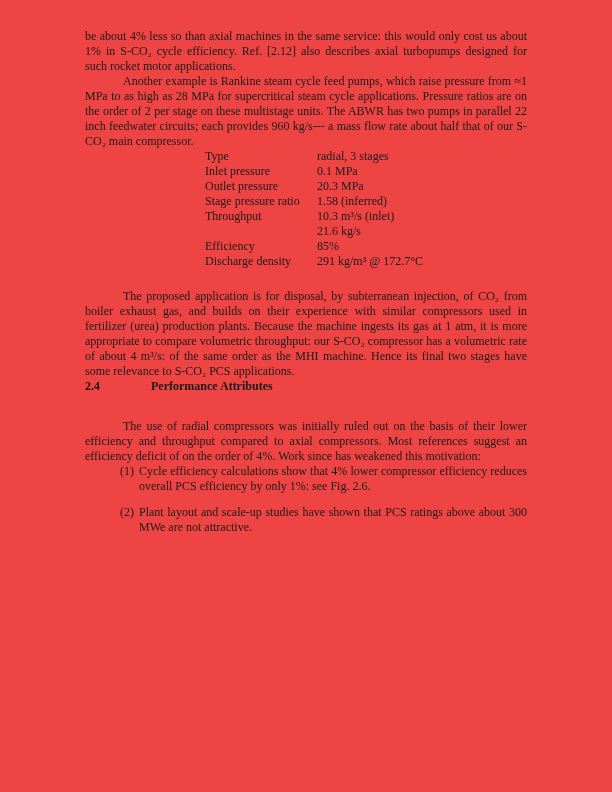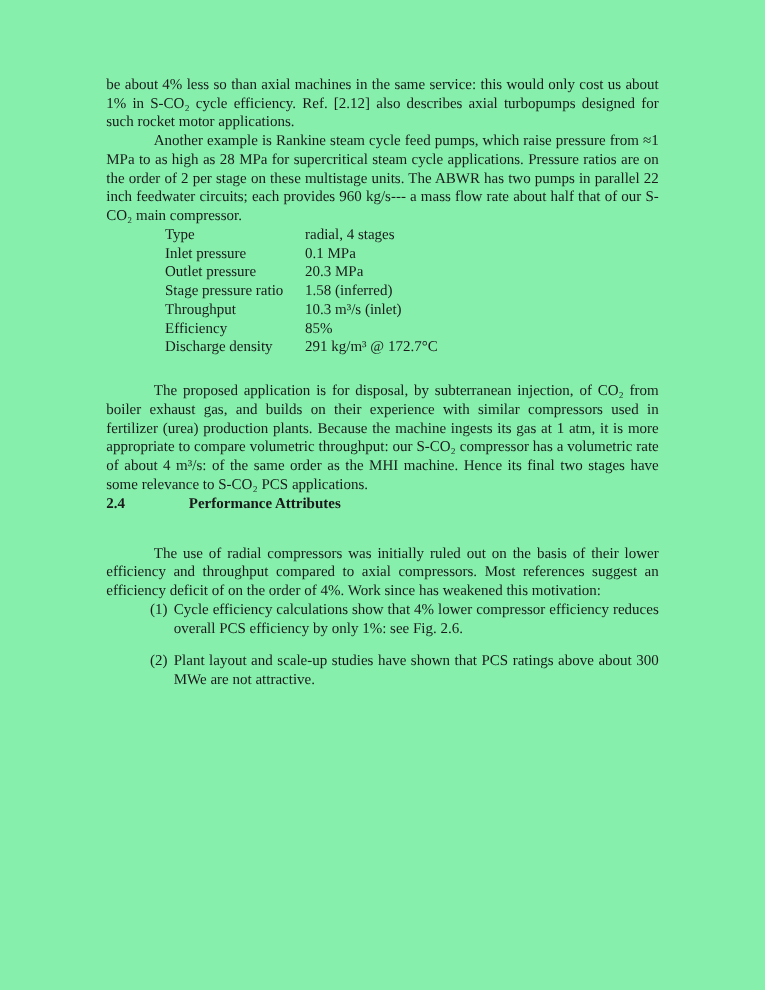--- a/index.html
+++ b/index.html
@@ -14,38 +14,38 @@
     font-family: "Liberation Serif", "DejaVu Serif", serif;
     font-size: 12px;
     line-height: 15px;
     color: #1a1a1a;
     -webkit-font-smoothing: antialiased;
   }
   .page {
     box-sizing: border-box;
     width: 612px;
     height: 792px;
-    padding: 60px 85px 0 85px;
+    padding: 29px 85px 0 85px;
     position: relative;
-    background: #86efac;
+    background: #ef4444;
   }
   p.body-text {
     margin: 0;
     text-align: justify;
   }
   p.indent {
     text-indent: 38px;
   }
   .sp-after-p1 { margin-bottom: 14px; }
   .sp-after-p2 { margin-bottom: 16px; }
   .sp-after-p3 { margin-bottom: 12px; }
   .sp-after-table { margin-bottom: 20px; }
   .sp-after-p4 { margin-bottom: 10px; }
   .spec-table {
-    margin-left: 47px;
+    margin-left: 120px;
   }
   .spec-row {
     display: flex;
   }
   .spec-label {
     width: 112px;
     flex: 0 0 112px;
   }
   .spec-value {
     flex: 1;
@@ -90,37 +90,41 @@
 <div class="page">
 
   <p class="body-text sp-after-p1">be about 4% less so than axial machines in the same service: this would only cost us about 1% in S-CO₂ cycle efficiency. Ref. [2.12] also describes axial turbopumps designed for such rocket motor applications.</p>
 
   <p class="body-text indent sp-after-p2">Another example is Rankine steam cycle feed pumps, which raise pressure from ≈1 MPa to as high as 28 MPa for supercritical steam cycle applications. Pressure ratios are on the order of 2 per stage on these multistage units. The ABWR has two pumps in parallel 22 inch feedwater circuits; each provides 960 kg/s--- a mass flow rate about half that of our S-CO₂ main compressor.</p>
 
 
   <div class="spec-table sp-after-table">
     <div class="spec-row">
       <span class="spec-label">Type</span>
-      <span class="spec-value">radial, 4 stages</span>
+      <span class="spec-value">radial, 3 stages</span>
     </div>
     <div class="spec-row">
       <span class="spec-label">Inlet pressure</span>
       <span class="spec-value">0.1 MPa</span>
     </div>
     <div class="spec-row">
       <span class="spec-label">Outlet pressure</span>
       <span class="spec-value">20.3 MPa</span>
     </div>
     <div class="spec-row">
       <span class="spec-label">Stage pressure ratio</span>
       <span class="spec-value">1.58 (inferred)</span>
     </div>
     <div class="spec-row">
       <span class="spec-label">Throughput</span>
       <span class="spec-value">10.3 m³/s  (inlet)</span>
+    </div>
+    <div class="spec-row">
+      <span class="spec-label"></span>
+      <span class="spec-value">21.6 kg/s</span>
     </div>
     <div class="spec-row">
       <span class="spec-label">Efficiency</span>
       <span class="spec-value">85%</span>
     </div>
     <div class="spec-row">
       <span class="spec-label">Discharge density</span>
       <span class="spec-value">291 kg/m³ @ 172.7°C</span>
     </div>
   </div>

